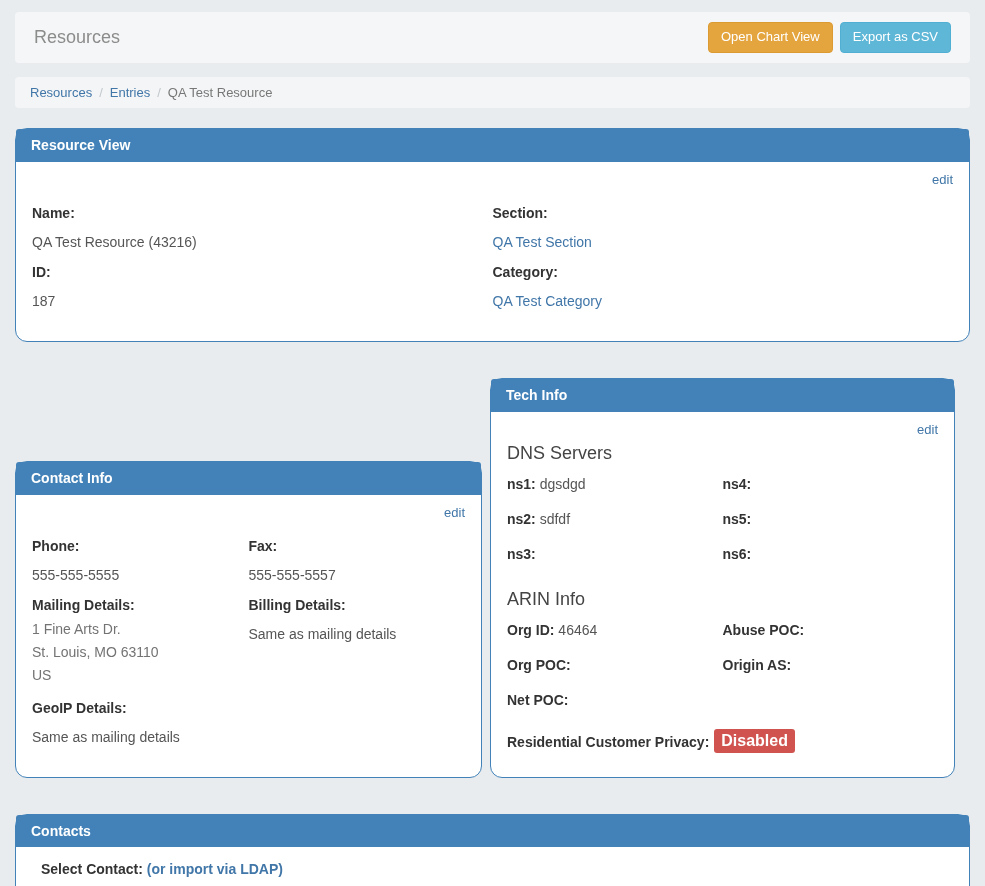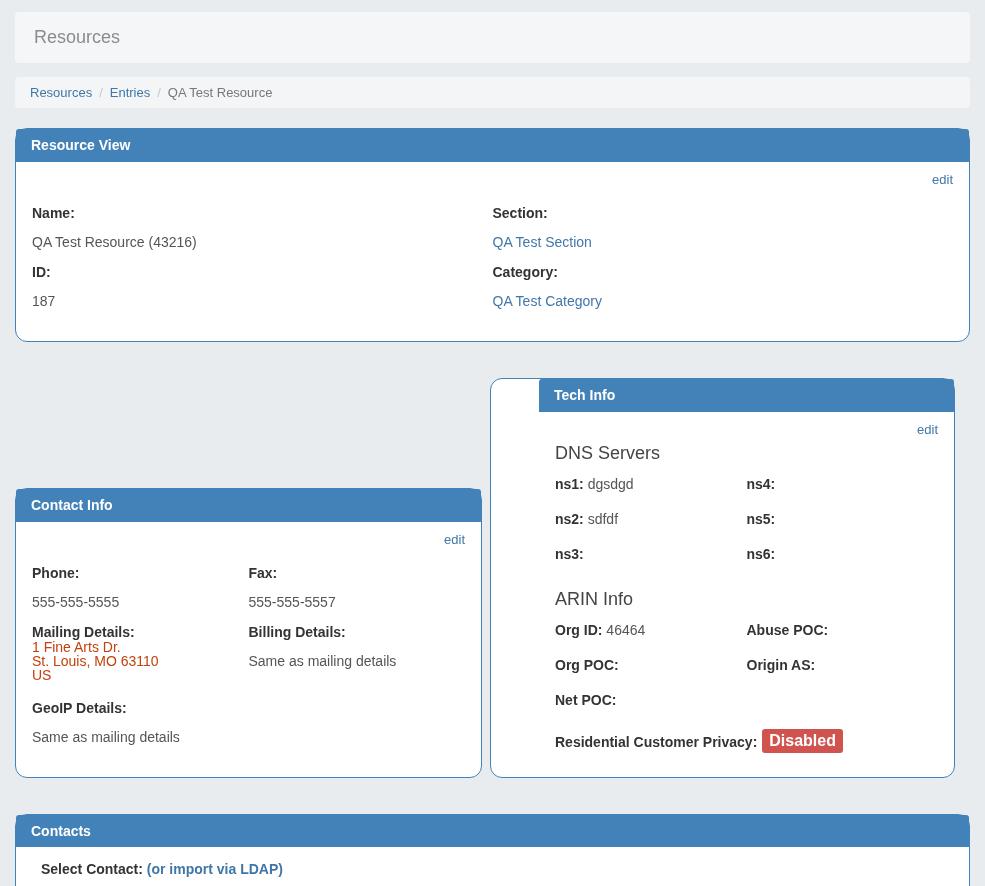--- a/index.html
+++ b/index.html
@@ -45,28 +45,28 @@
   .panel-heading {
     background:#4282b8; color:#fff; font-size:14px; font-weight:bold;
     padding:8px 15px; border-radius:3px 3px 0 0; line-height:1.2;
   }
   .panel-body { padding:10px 16px 24px 16px; }
   .edit-row { text-align:right; font-size:13px; margin-bottom:4px; }
 
   .two-col { display:grid; grid-template-columns:1fr 1fr; }
   .field-label { font-weight:bold; color:#333; margin:14px 0 0 0; }
   .field-value { color:#555; margin:13px 0 8px 0; }
-  .addr-line { color:#c2410c; line-height:14px; }
+  .addr-line { color:#737373; margin-top:9px; line-height:14px; }
   .addr-line:first-of-type { margin-top:13px; }
 
   
   .panel-row { display:flex; gap:8px; align-items:flex-end; margin-top:36px; }
   .panel-row .panel { margin-top:0; flex:1; }
   .panel-contact { max-width:467px; }
-  .panel-tech    { max-width:465px;padding-left:48px; }
+  .panel-tech    { max-width:465px; }
 
   
   .section-heading { font-size:18px; color:#444; margin:6px 0 12px 0; font-weight:normal; }
   .inline-grid { display:grid; grid-template-columns:1fr 1fr; }
   .inline-field { margin:0 0 19px 0; color:#555; }
   .inline-field b { color:#333; }
   .arin-gap { margin-top:8px; }
   .privacy-row { margin-top:2px; color:#333; font-weight:bold; }
   .badge-danger {
     display:inline-block; background:#d0534f; color:#fff;
@@ -88,20 +88,24 @@
   }
   .btn-assign { padding:5px 10px; }
 </style>
 </head>
 <body>
 
 <div class="container">
 
   <div class="toolbar">
     <div class="toolbar-title">Resources</div>
+    <div class="toolbar-buttons">
+      <button class="btn btn-warning">Open Chart View</button>
+      <button class="btn btn-info">Export as CSV</button>
+    </div>
   </div>
 
   <div class="breadcrumb">
     <a class="link">Resources</a>
     <span class="sep">/</span>
     <a class="link">Entries</a>
     <span class="sep">/</span>
     <span>QA Test Resource</span>
   </div>
 

